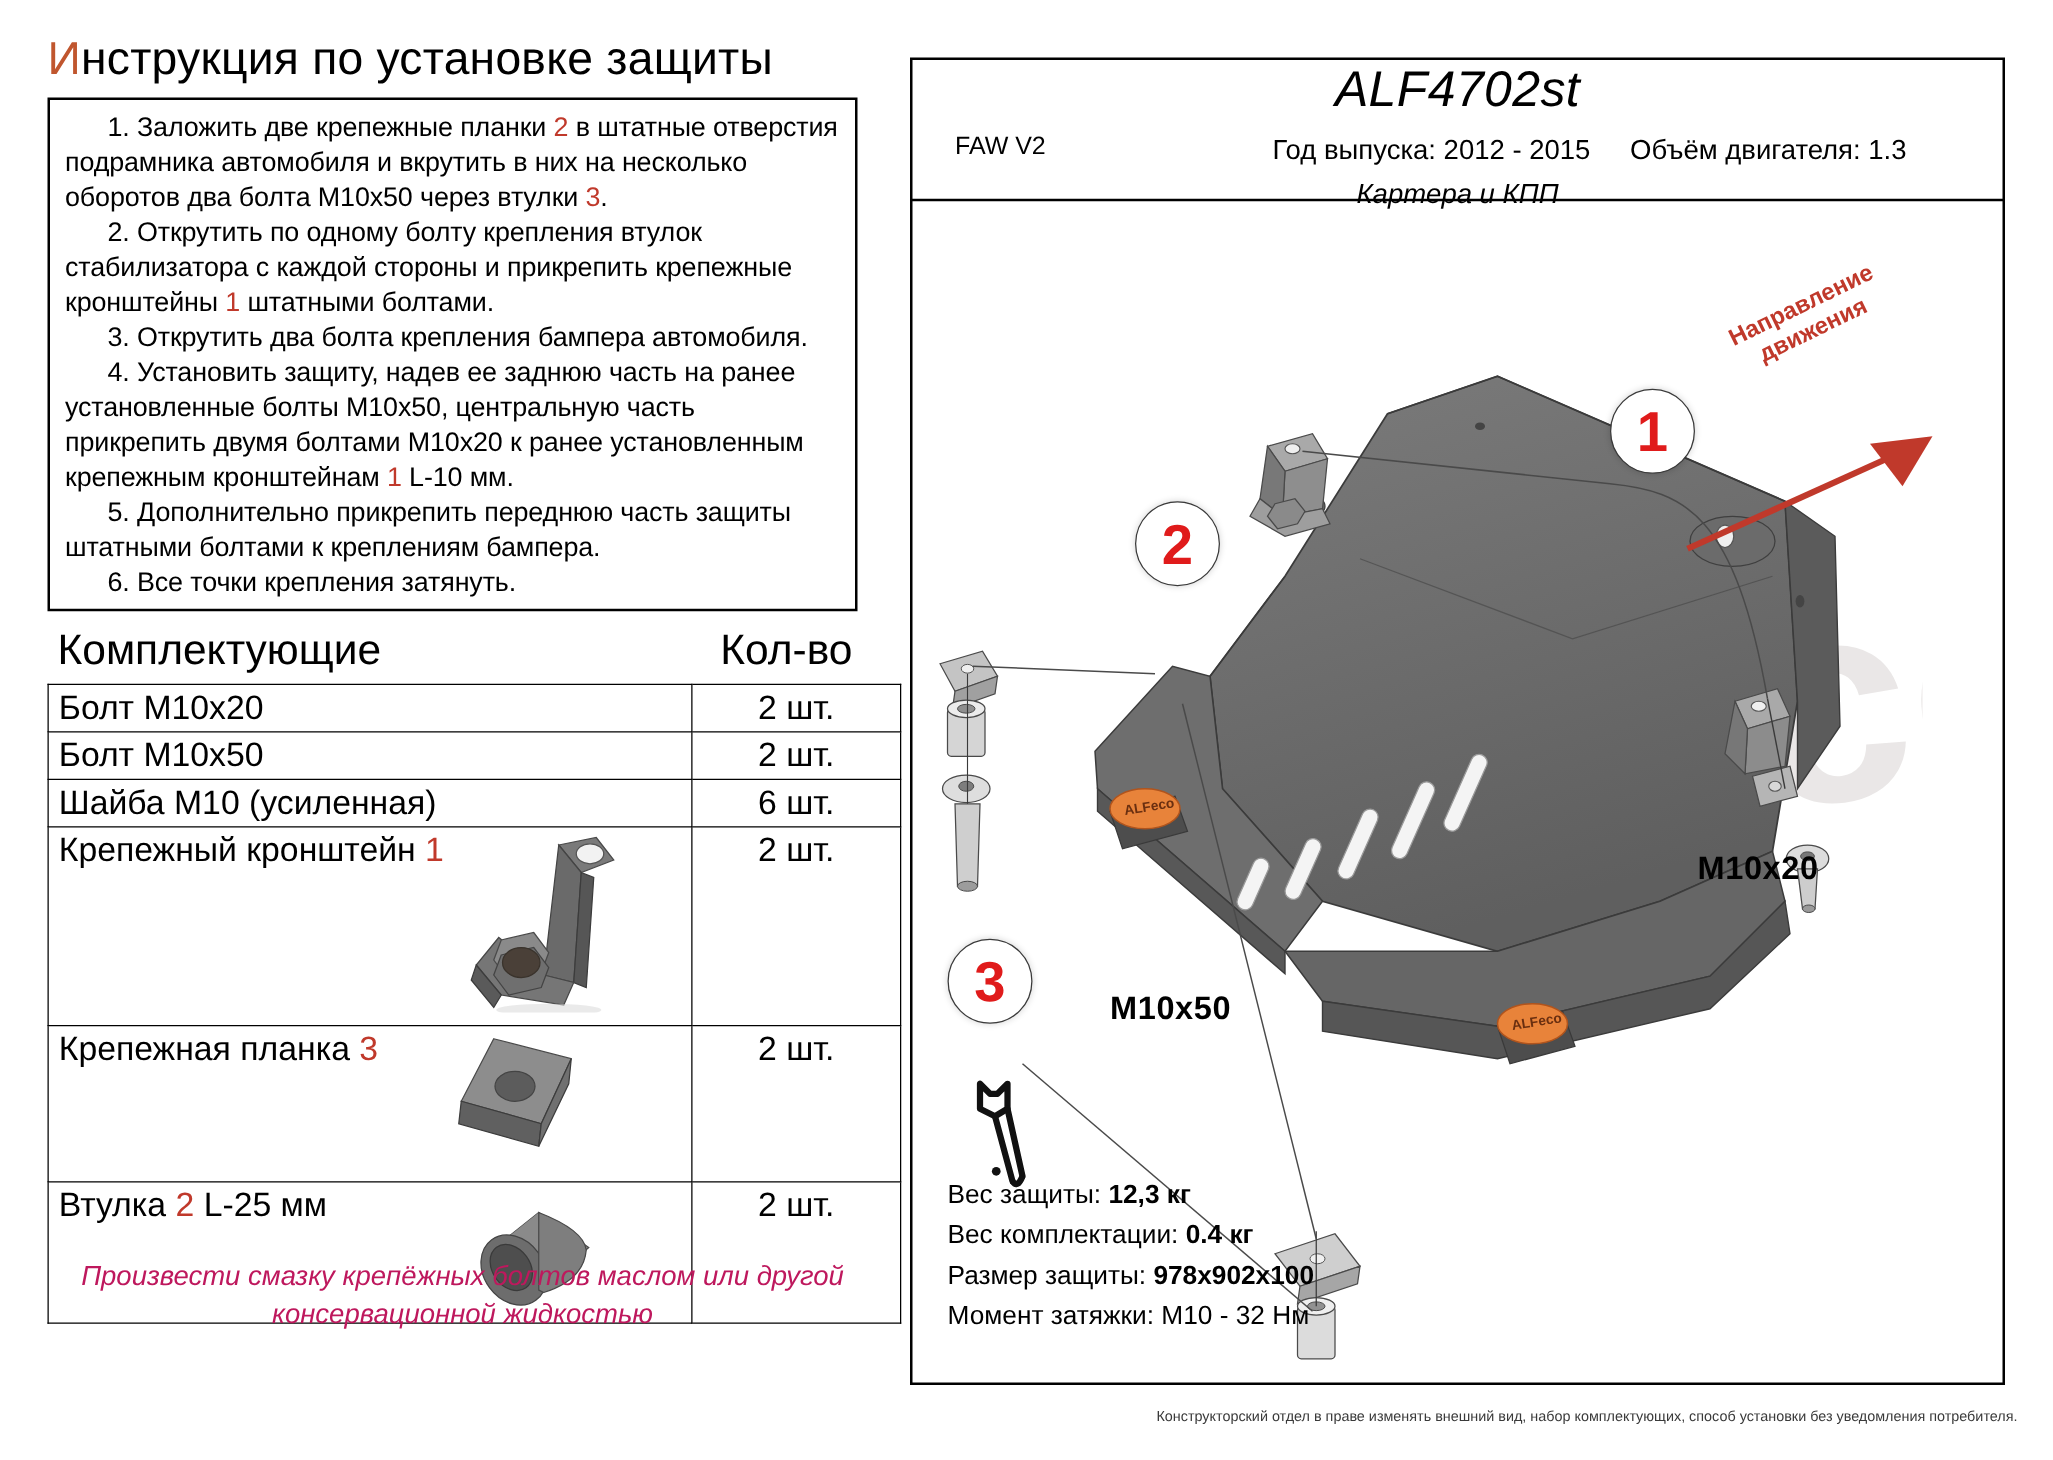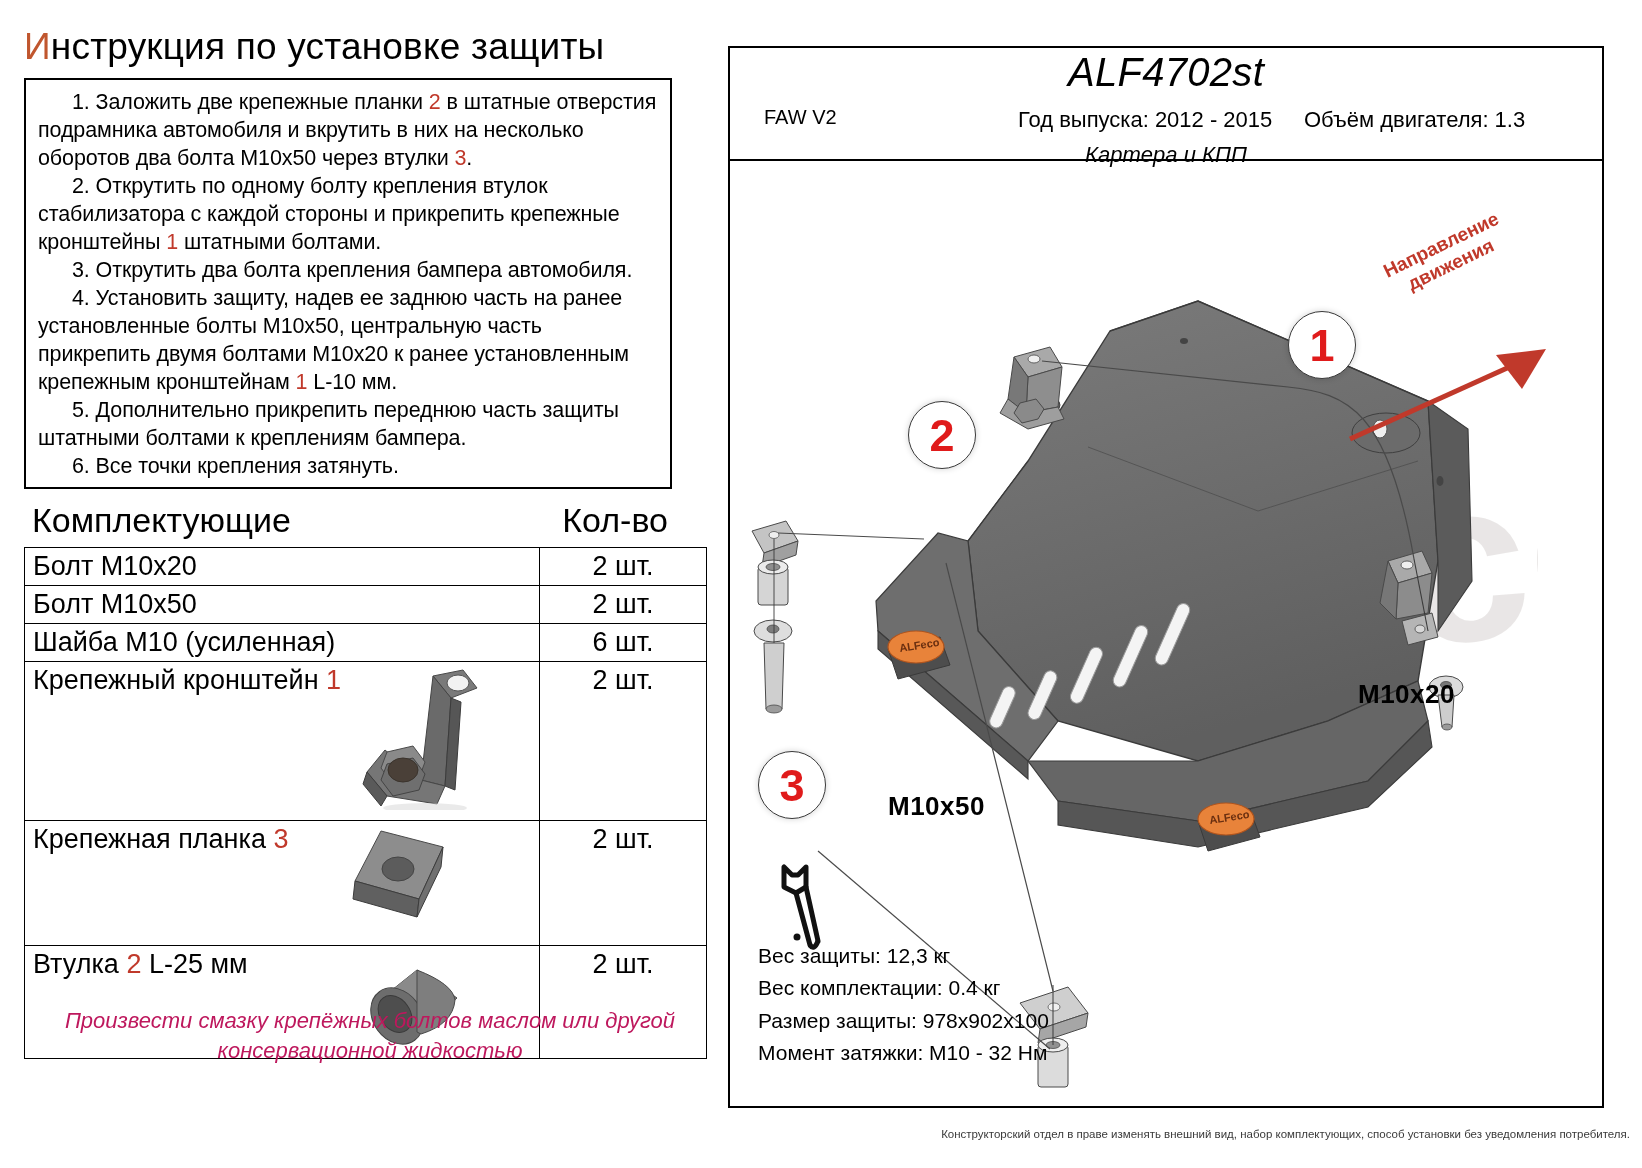--- a/index.html
+++ b/index.html
@@ -4,21 +4,21 @@
 <style>
   html,body{margin:0;padding:0;background:#ffffff;}
   body{
     width:1642px;height:1168px;position:relative;overflow:hidden;
     font-family:"Liberation Sans","DejaVu Sans",sans-serif;
     color:#000;
   }
   .page{position:absolute;inset:0;}
 
   
-  .left{position:absolute;left:24px;top:28px;width:672px;}
+  .left{position:absolute;left:38px;top:28px;width:672px;}
 
   .doc-title{
     font-size:37px;letter-spacing:.2px;line-height:1.05;
     white-space:nowrap;
   }
   .doc-title .cap{color:#c0562e;}
 
   .steps-box{
     margin-top:11px;border:2px solid #000;padding:8px 12px 6px 12px;
     box-sizing:border-box;width:648px;
@@ -79,24 +79,24 @@
   .callout{
     position:absolute;width:66px;height:66px;border-radius:50%;
     border:1.6px solid #3a3a3a;background:#fff;
     display:flex;align-items:center;justify-content:center;
     color:#e01b1b;font-size:45px;font-weight:bold;line-height:1;
     box-shadow:0 0 6px rgba(0,0,0,.18);
   }
   .boltlbl{position:absolute;font-size:26px;font-weight:bold;letter-spacing:.5px;}
 
   .specs{position:absolute;left:30px;bottom:38px;font-size:21px;line-height:1.55;}
-  .specs b{font-weight:normal;}
+  .specs b{font-weight:bold;}
 
   .foot{position:absolute;left:0;right:0;bottom:12px;text-align:right;
-        padding-right:12px;font-size:11.5px;color:#3a3a3a;}
+        padding-right:28px;font-size:11.5px;color:#3a3a3a;}
 </style>
 </head>
 <body>
 
 <div class="page">
 
   <div class="left">
 
     <div class="doc-title"><span class="cap">И</span><span>нструкция по установке защиты</span></div>
 

